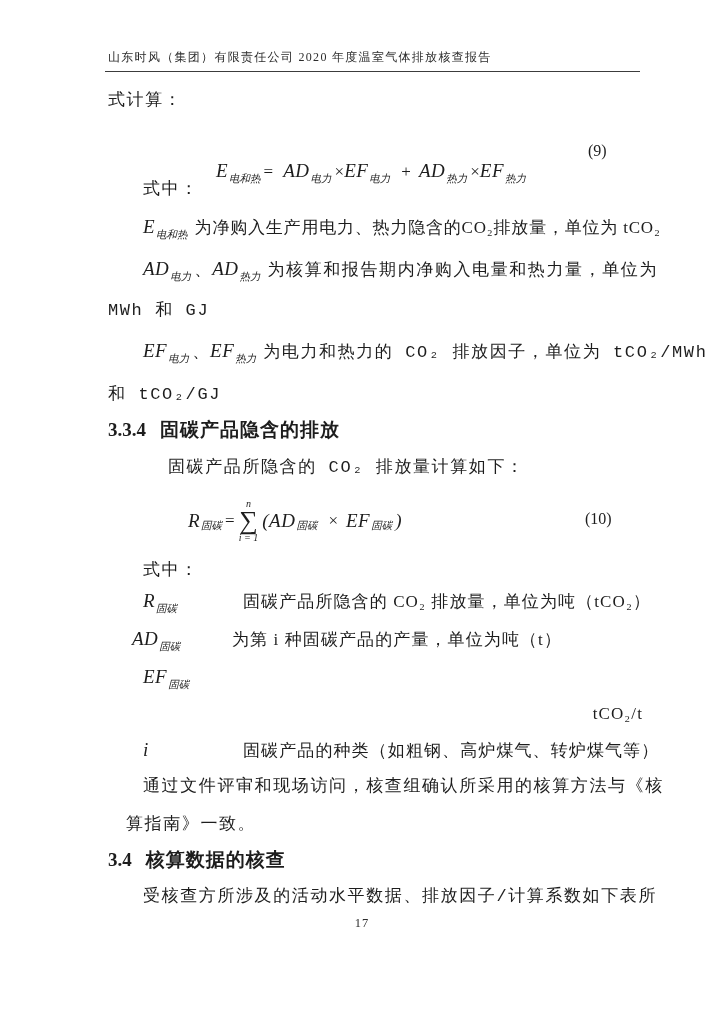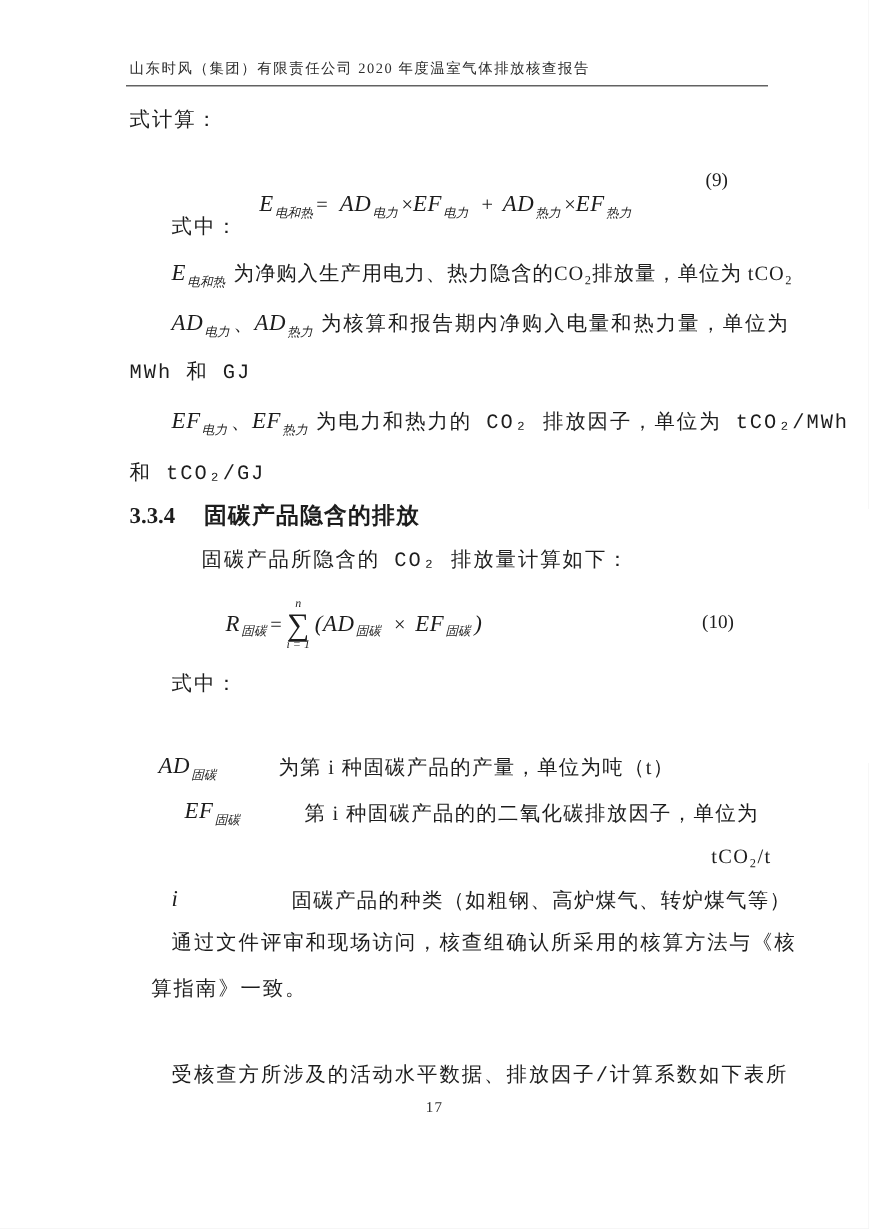--- a/index.html
+++ b/index.html
@@ -11,21 +11,21 @@
     font-family:"Liberation Serif", serif;
     color:#1d1d1d;
     overflow:hidden;
   }
   .abs { position:absolute; white-space:nowrap; }
   .hdr { font-size:12px; letter-spacing:1.3px; color:#2c2c2c; }
   .rule { border-top:1.6px solid #3c3c3c; height:0; }
   .cjk { font-size:17px; letter-spacing:1.6px;font-family:Liberation Mono, monospace; }
   .cjk-tight { font-size:17px; letter-spacing:0.8px; }
   .heading { font-weight:bold; font-size:19px; letter-spacing:1px; }
-  .heading .hnum { letter-spacing:0; margin-right:24px; }
+  .heading .hnum { letter-spacing:0; margin-right:14px; }
   .fvar { font-style:italic; font-size:19px; letter-spacing:0.5px; }
   .fsub { font-style:italic; font-size:10.5px; position:relative; top:5px; margin:0 3px 0 1px; letter-spacing:0; }
   .fop  { font-size:17px; }
   .feq  { margin-right:10px; }
   .fplus{ margin:0 8px; }
   .fnum { font-size:16px; }
   .sum-block { display:inline-flex; flex-direction:column; align-items:center; vertical-align:middle; margin:0 4px; line-height:1; }
   .sum-top { font-style:italic; font-size:10px; }
   .sum-sym { font-size:26px; line-height:0.9; }
   .sum-bot { font-style:italic; font-size:10px; }
@@ -89,38 +89,44 @@
       <span class="fsub">固碳</span>
       <span class="fop" style="margin:0 8px;">×</span>
       <span class="fvar">EF</span>
       <span class="fsub">固碳</span>
       <span class="fvar">)</span>
   </div>
   <div class="abs fnum" style="left:585px; top:510px;">(10)</div>
 
   <div class="abs cjk" style="left:143px; top:558px;">式中：</div>
 
+  <div class="abs defrow" style="left:143px; top:590px; width:500px;">
+    <span class="defterm"><span class="fvar">R</span><span class="fsub">固碳</span></span>
+    <span class="defdesc">固碳产品所隐含的 CO₂ 排放量，单位为吨（tCO₂）</span>
+  </div>
   <div class="abs defrow" style="left:132px; top:628px; width:500px;">
     <span class="defterm"><span class="fvar">AD</span><span class="fsub">固碳</span></span>
     <span class="defdesc">为第 i 种固碳产品的产量，单位为吨（t）</span>
   </div>
-  <div class="abs defrow" style="left:143px; top:666px; width:500px;justify-content:center;">
+  <div class="abs defrow" style="left:143px; top:666px; width:500px;">
     <span class="defterm"><span class="fvar">EF</span><span class="fsub">固碳</span></span>
-    <span class="defdesc">第 i 种固碳产品的的二氧化碳排放因子，单位为</span>
   </div>
   <div class="abs defrow" style="left:143px; top:704px; width:500px;justify-content:space-between;">
     <span class="defterm"></span>
     <span class="defdesc">tCO₂/t</span>
   </div>
   <div class="abs defrow" style="left:143px; top:739px; width:500px;">
     <span class="defterm"><span class="fvar">i</span></span>
     <span class="defdesc">固碳产品的种类（如粗钢、高炉煤气、转炉煤气等）</span>
   </div>
 
   <div class="abs cjk" style="left:143px; top:774px;text-align:center;">通过文件评审和现场访问，核查组确认所采用的核算方法与《核</div>
   <div class="abs cjk" style="left:108px; top:812px;margin-left:18px;">算指南》一致。</div>
 
+  <div class="abs heading" style="left:108px; top:847px;">
+    <span class="hnum">3.4</span><span>核算数据的核查</span>
+  </div>
 
   <div class="abs cjk" style="left:143px; top:884px;">受核查方所涉及的活动水平数据、排放因子/计算系数如下表所</div>
 
   <div class="abs pagenum" style="left:0; top:916px;">17</div>
 
 </div>
 
 </body></html>

